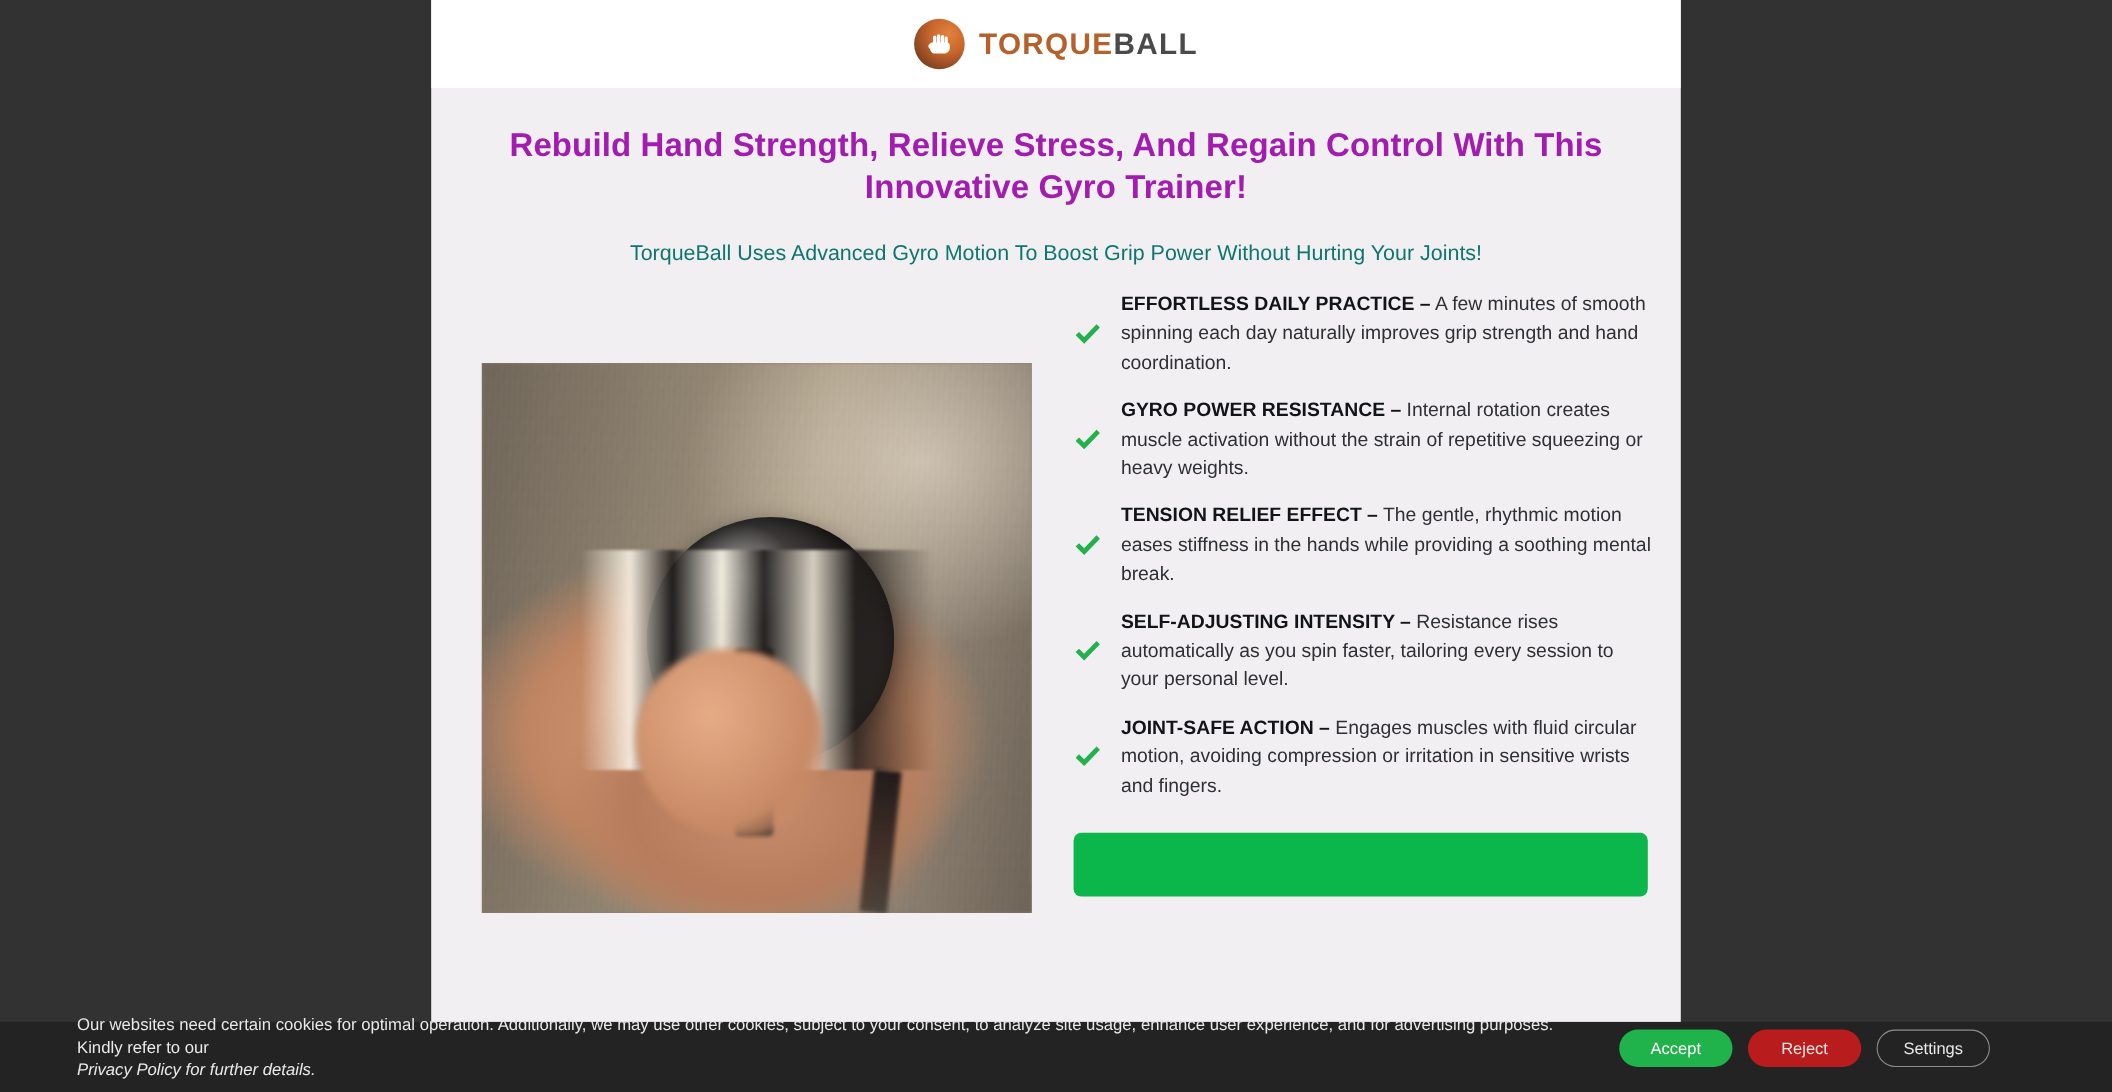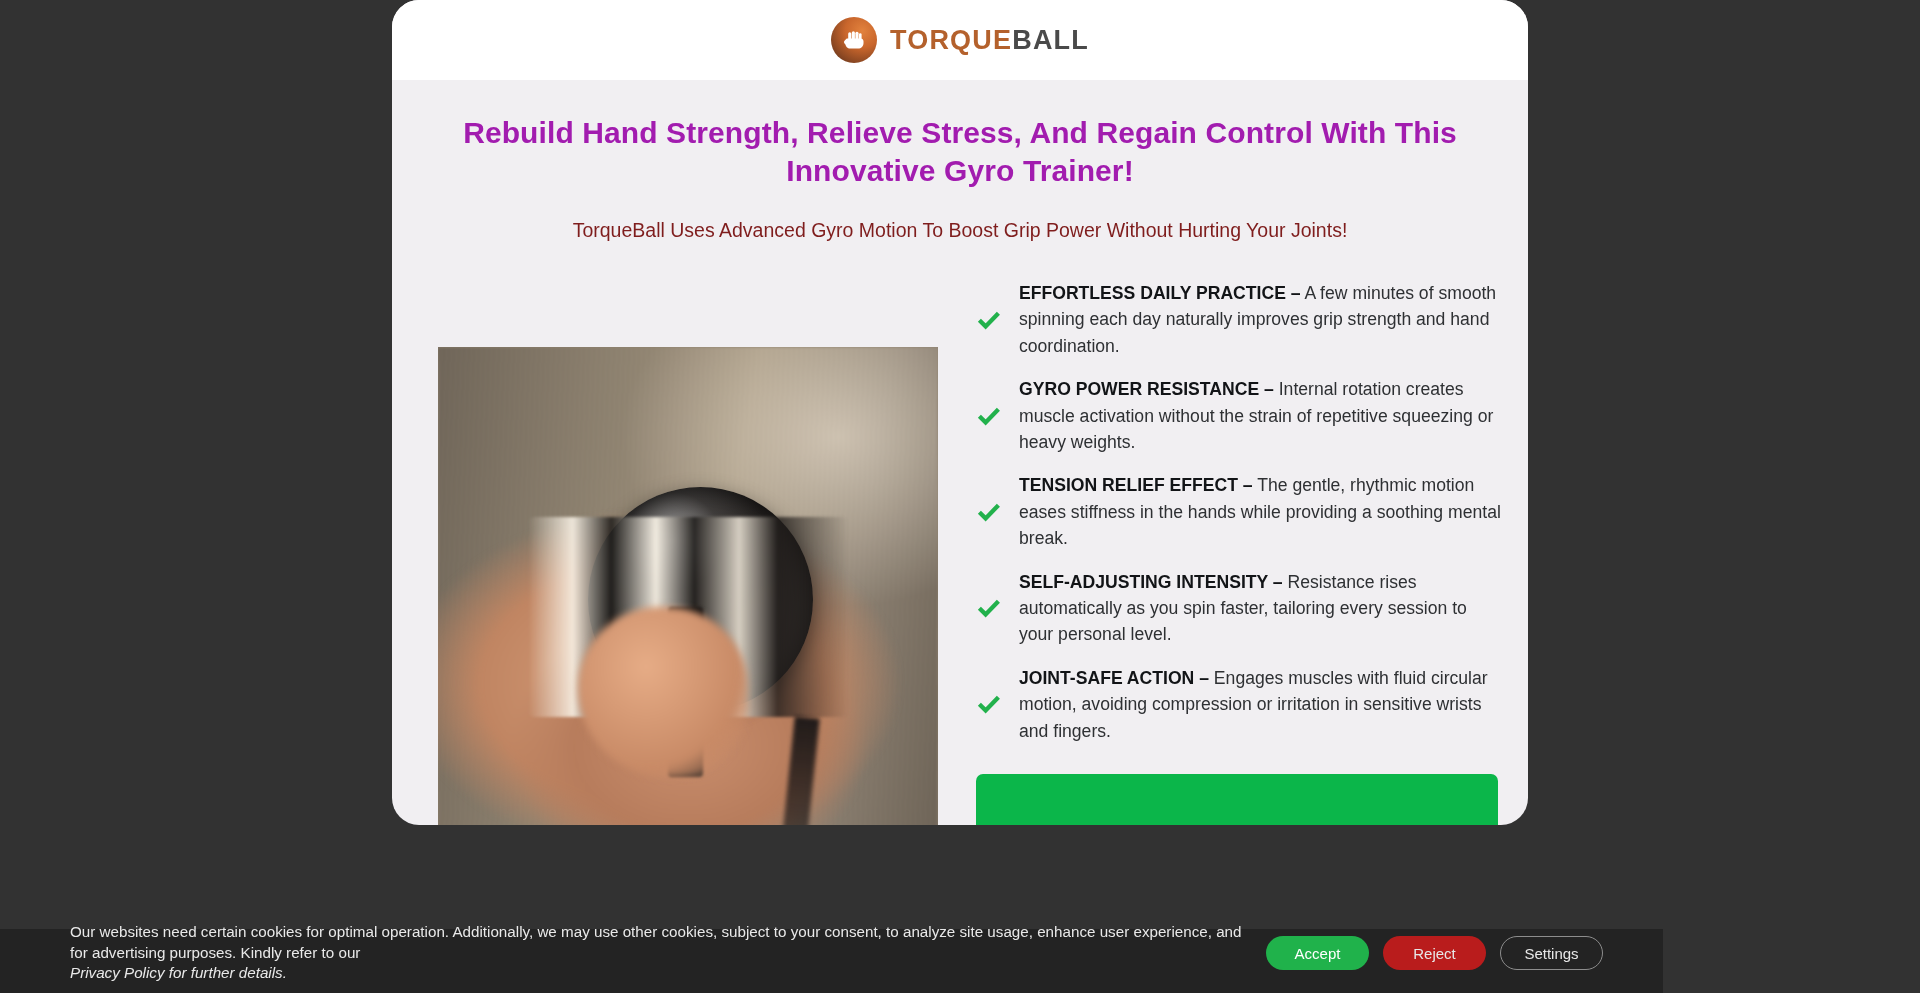--- a/index.html
+++ b/index.html
@@ -19,24 +19,23 @@
     height: 993px;
     background: #323232;
   }
 
   
   .page-column {
     position: absolute;
     left: 392px;
     top: 0;
     width: 1136px;
-    height: 825px;
+    height: 993px;
     background: #f1eff2;
     overflow: hidden;
-    border-radius: 27px;
   }
 
   
   .site-header {
     width: 100%;
     height: 80px;
     background: #ffffff;
     display: flex;
     align-items: center;
     justify-content: center;
@@ -84,29 +83,29 @@
     text-align: center;
     line-height: 1.28;
     letter-spacing: .1px;
     max-width: 1040px;
     margin: 0 auto;
   }
 
   .subheadline {
     margin-top: 26px;
     font-size: 19.5px;
-    color: #7f1d1d;
+    color: #0f766e;
     text-align: center;
     line-height: 1.4;
     font-weight: 400;
   }
 
   
   .hero-grid {
-    margin-top: 36px;
+    margin-top: 19px;
     display: flex;
     align-items: flex-start;
     gap: 38px;
   }
 
   .media-col {
     width: 500px;
     flex: none;
     padding-top: 67px;
   }
@@ -278,21 +277,21 @@
     display: flex;
     align-items: center;
     justify-content: center;
   }
 
   
   .cookie-bar {
     position: absolute;
     left: 0;
     bottom: 0;
-    width: 1663px;
+    width: 1920px;
     height: 64px;
     background: #232323;
     display: flex;
     align-items: center;
     padding: 0 60px 16px 70px;
     gap: 22px;
     z-index: 50;
   }
 
   .cookie-copy {

